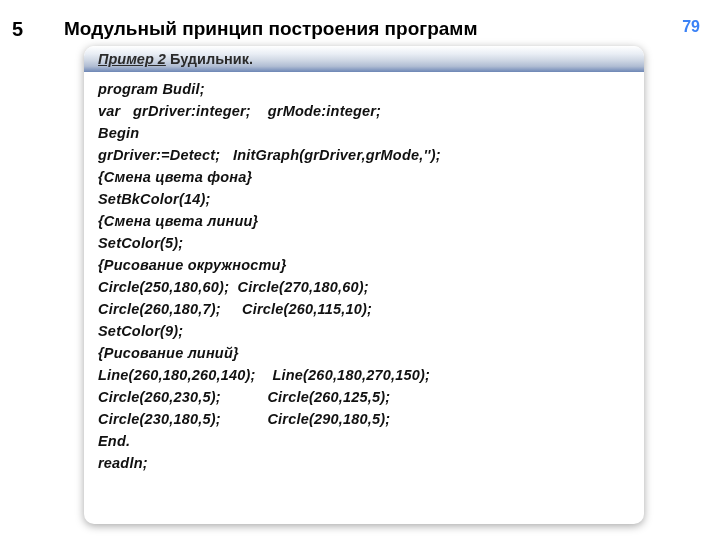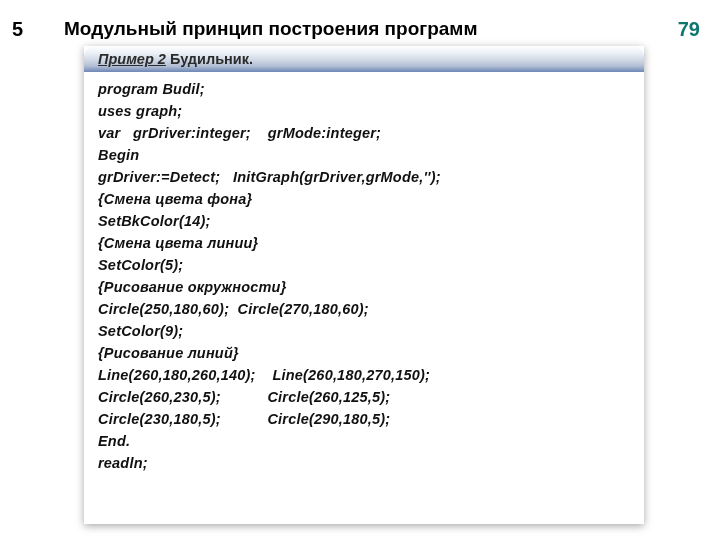--- a/index.html
+++ b/index.html
@@ -30,31 +30,31 @@
     top: 18px;
     left: 64px;
     font-size: 19px;
     font-weight: 700;
     color: #000000;
   }
   .slide-right-num {
     position: absolute;
     top: 18px;
     right: 20px;
-    font-size: 20px;
+    font-size: 16px;
     font-weight: 700;
-    color: #0f766e;
+    color: #3b82f6;
   }
   .code-card {
     position: absolute;
     top: 46px;
     left: 84px;
     width: 560px;
     height: 478px;
-    border-radius: 0;
+    border-radius: 10px;
     box-shadow: 0 2px 8px rgba(0,0,0,0.35);
     overflow: hidden;
     background: #ffffff;
   }
   .card-head {
     height: 26px;
     background: linear-gradient(to bottom,
       #ffffff 0%,
       #e9eef5 30%,
       #cfd7e4 55%,
@@ -94,30 +94,30 @@
   <div class="slide-left-num">5</div>
   <div class="slide-title">Модульный принцип построения программ</div>
   <div class="slide-right-num">79</div>
 
   <div class="code-card">
     <div class="card-head">
       <span class="head-underline">Пример 2</span><span class="head-plain"> Будильник.</span>
     </div>
     <div class="card-body" id="code-body">
         <div class="code-line">program Budil;</div>
-        <div class="code-line">uses graph;</div>
         <div class="code-line">var   grDriver:integer;    grMode:integer;</div>
         <div class="code-line">Begin</div>
         <div class="code-line">grDriver:=Detect;   InitGraph(grDriver,grMode,'');</div>
         <div class="code-line">{Смена цвета фона}</div>
         <div class="code-line">SetBkColor(14);</div>
         <div class="code-line">{Смена цвета линии}</div>
         <div class="code-line">SetColor(5);</div>
         <div class="code-line">{Рисование окружности}</div>
         <div class="code-line">Circle(250,180,60);  Circle(270,180,60);</div>
+        <div class="code-line">Circle(260,180,7);     Circle(260,115,10);</div>
         <div class="code-line">SetColor(9);</div>
         <div class="code-line">{Рисование линий}</div>
         <div class="code-line">Line(260,180,260,140);    Line(260,180,270,150);</div>
         <div class="code-line">Circle(260,230,5);           Circle(260,125,5);</div>
         <div class="code-line">Circle(230,180,5);           Circle(290,180,5);</div>
         <div class="code-line">End.</div>
         <div class="code-line">readln;</div>
       </div>
   </div>
 

